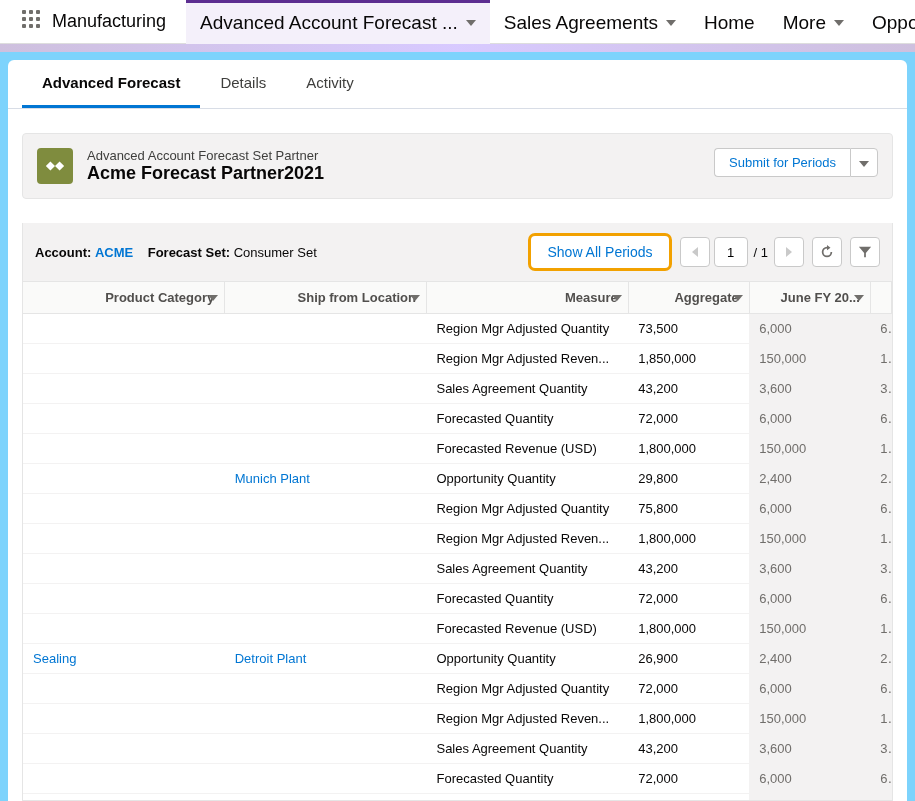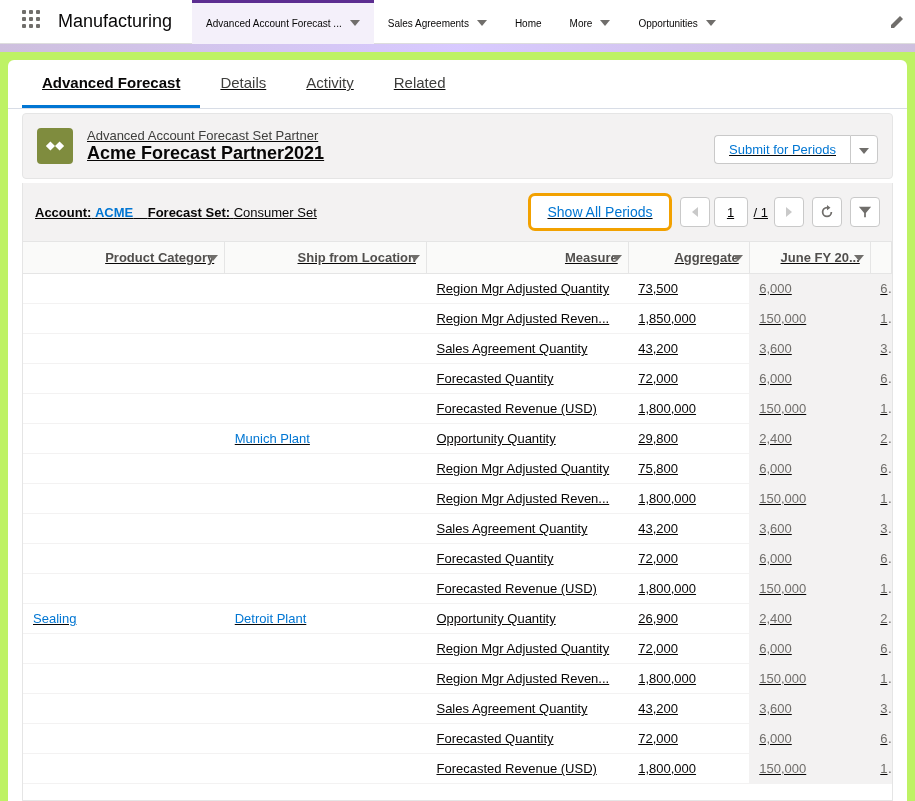--- a/index.html
+++ b/index.html
@@ -4,40 +4,40 @@
 <style>
   * { box-sizing: border-box; margin: 0; padding: 0; }
   body { font-family: -apple-system, BlinkMacSystemFont, "Segoe UI", Helvetica, Arial, sans-serif; font-size: 13px; color: #080707; background: #fff; width: 915px; height: 801px; overflow: hidden; }
   
   
   .topbar { display: flex; align-items: center; height: 44px; border-bottom: 1px solid #ddd; padding: 0 10px; }
   .app-launcher { width: 24px; height: 24px; display: grid; grid-template-columns: repeat(3, 4px); grid-template-rows: repeat(3, 4px); gap: 3px; margin: 0 12px; cursor: pointer; }
   .app-launcher span { width: 4px; height: 4px; background: #706e6b; border-radius: 1px; }
   .app-name { font-size: 18px; font-weight: 400; margin-right: 20px; }
   .nav-tabs { display: flex; align-items: stretch; height: 44px; }
-  .nav-tab { display: flex; align-items: center; padding: 0 14px; font-size: 10px; cursor: pointer; white-space: nowrap; border-top: 3px solid transparent; }
+  .nav-tab { display: flex; align-items: center; padding: 0 14px; font-size: 19px; cursor: pointer; white-space: nowrap; border-top: 3px solid transparent; }
   .nav-tab.active { border-top: 3px solid #5C2D91; background: #f4f0fa; }
   .nav-tab .chev { margin-left: 8px; width: 10px; height: 6px; }
   .nav-right { margin-left: auto; display: flex; align-items: center; gap: 14px; }
   .pencil-icon, .more-chev { width: 16px; height: 16px; color: #706e6b; }
   
   
   .gradient-strip { height: 8px; background: linear-gradient(90deg, #5C2D91, #7c4dff, #5C2D91); opacity: 0.3; }
   
   
-  .page-wrap { background: #bef264; padding: 8px 8px 0 8px; height: calc(801px - 44px - 8px); text-decoration: underline; }
+  .page-wrap { background: #7dd3fc; padding: 8px 8px 0 8px; height: calc(801px - 44px - 8px); }
   .page-card { background: #fff; border-radius: 6px 6px 0 0; height: 100%; overflow: hidden; display: flex; flex-direction: column; }
   
   
   .rec-tabs { display: flex; border-bottom: 1px solid #d8dde6; padding: 0 14px; }
   .rec-tab { padding: 14px 20px; font-size: 15px; cursor: pointer; color: #3e3e3c; }
   .rec-tab.active { font-weight: 700; color: #080707; border-bottom: 3px solid #0176d3; }
   
   
-  .header-panel { margin: 4px 14px; background: #f3f2f2; border: 1px solid #e5e5e5; border-radius: 4px; padding: 14px; display: flex; align-items: flex-end; gap: 14px; }
+  .header-panel { margin: 24px 14px; background: #f3f2f2; border: 1px solid #e5e5e5; border-radius: 4px; padding: 14px; display: flex; align-items: flex-start; gap: 14px; }
   .header-icon { width: 36px; height: 36px; background: #7f8c3e; border-radius: 4px; display: flex; align-items: center; justify-content: center; color: #fff; }
   .header-text .subtitle { font-size: 13px; color: #3e3e3c; }
   .header-text .title { font-size: 18px; font-weight: 700; }
   .header-actions { margin-left: auto; display: flex; gap: 0; }
   .btn { border: 1px solid #c9c9c9; background: #fff; padding: 6px 14px; font-size: 13px; border-radius: 4px; cursor: pointer; color: #0176d3; }
   .btn-split-l { border-radius: 4px 0 0 4px; border-right: none; }
   .btn-split-r { border-radius: 0 4px 4px 0; padding: 6px 8px; }
   
   
   .toolbar { margin: 0 14px; background: #f3f2f2; border: 1px solid #e5e5e5; border-top: none; padding: 10px 12px; display: flex; align-items: center; gap: 24px; }
@@ -125,21 +125,20 @@
 
 <div class="gradient-strip"></div>
 
 <div class="page-wrap">
   <div class="page-card">
 
     <div class="rec-tabs">
       <div class="rec-tab active">Advanced Forecast</div>
       <div class="rec-tab">Details</div>
       <div class="rec-tab">Activity</div>
-      <div class="rec-tab">Related</div>
     </div>
 
     <div class="header-panel">
       <div class="header-icon">
         <svg viewBox="0 0 24 24" width="22" height="22">
             <path fill="#fff" d="M2 12 L7 7 L12 12 L17 7 L22 12 L17 17 L12 12 L7 17 Z"></path>
           </svg>
       </div>
       <div class="header-text">
         <div class="subtitle">Advanced Account Forecast Set Partner</div>

